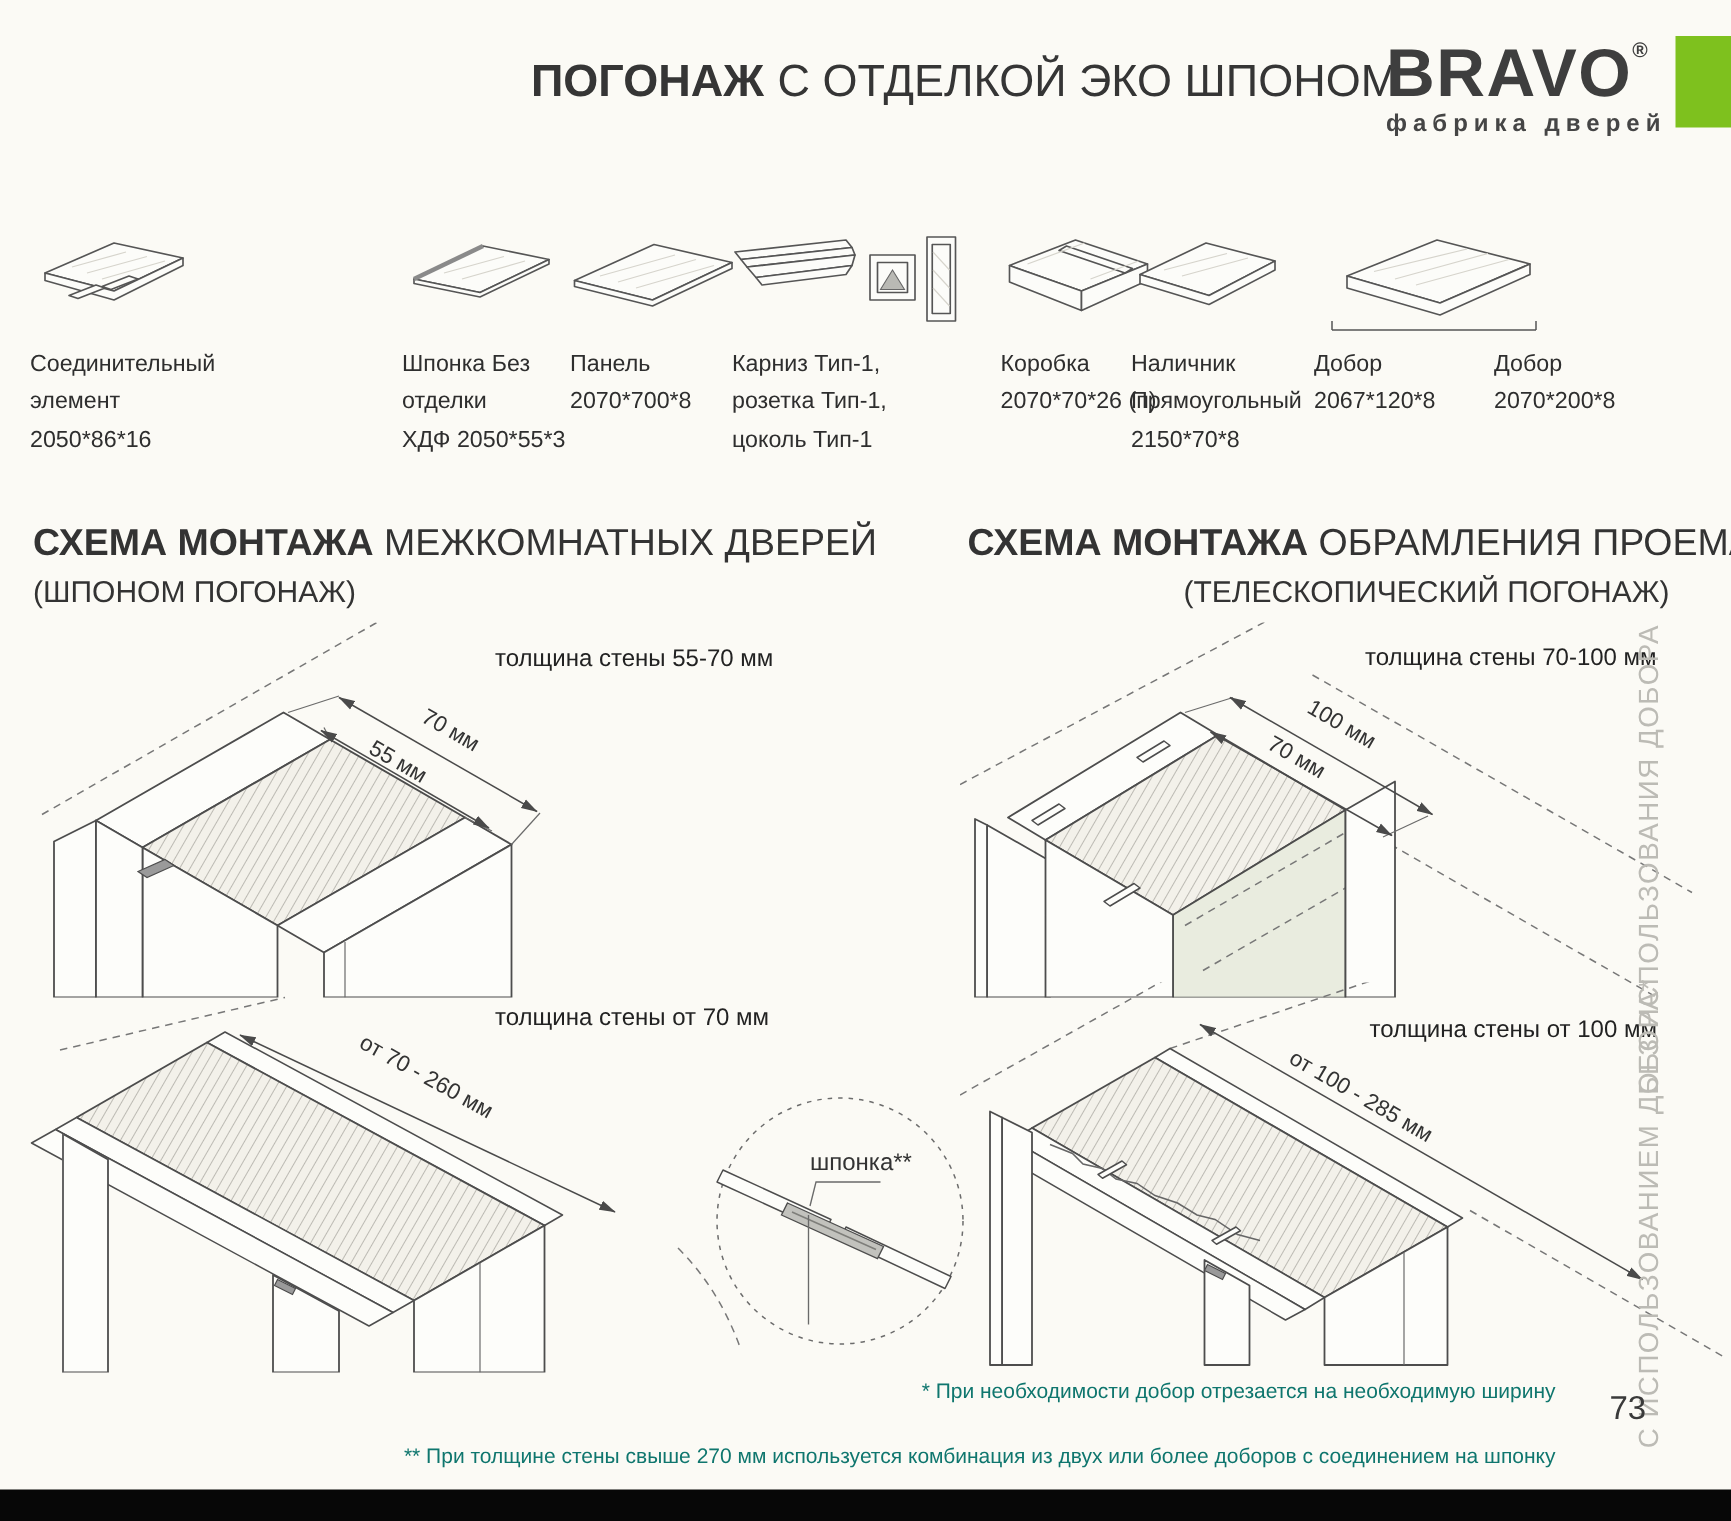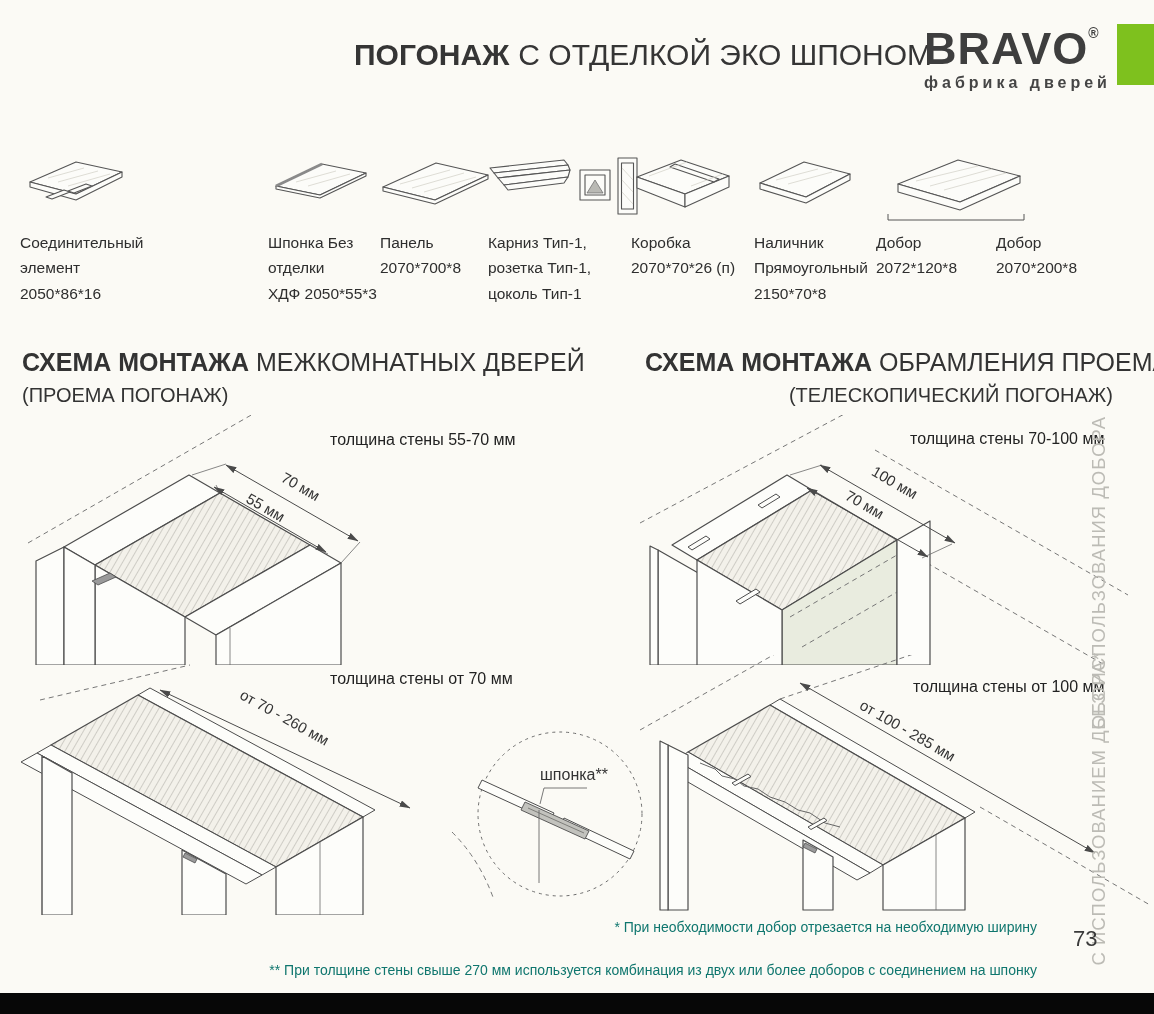--- a/index.html
+++ b/index.html
@@ -132,21 +132,21 @@
       <line class="ich" x1="136" y1="12" x2="147" y2="24"></line>
         <line class="ich" x1="136" y1="24" x2="147" y2="36"></line>
         <line class="ich" x1="136" y1="36" x2="147" y2="48"></line>
     </svg>
     <div class="p-label">
       <div style="width:156px;">Карниз Тип-1, розетка Тип-1, цоколь Тип-1</div>
       <div></div>
     </div>
   </div>
 
-  <div class="abs product" style="left:629px;width:120px;">
+  <div class="abs product" style="left:665px;width:120px;">
     <svg class="p-icon" width="106" height="62" viewBox="0 0 106 62">
       <polygon class="icl" points="8,21 52,4 100,20 56,38"></polygon>
       <polygon class="icl" points="8,21 56,38 56,51 8,32"></polygon>
       <polygon class="icl" points="56,38 100,20 100,31 56,51"></polygon>
       <polygon class="icl" points="46,8 90,23 85,26 41,11" fill="#e4e4e0"></polygon>
       <line class="ich" x1="20" y1="20" x2="58" y2="6"></line>
         <line class="ich" x1="62" y1="30" x2="94" y2="18"></line>
     </svg>
     <div class="p-label">
       <div style="width:118px;">Коробка</div>
@@ -173,32 +173,32 @@
       <path class="icl" d="M12,28 L12,36 L74,54 L134,27 L134,20 L74,46 Z"></path>
       <line class="ich" x1="30" y1="25" x2="92" y2="10"></line>
         <line class="ich" x1="44" y1="30" x2="106" y2="13"></line>
         <line class="ich" x1="58" y1="34" x2="120" y2="17"></line>
       <line x1="2" y1="64" x2="138" y2="64" stroke="#555" stroke-width="1"></line>
       <line x1="2" y1="64" x2="2" y2="58" stroke="#555" stroke-width="1"></line>
       <line x1="138" y1="64" x2="138" y2="58" stroke="#555" stroke-width="1"></line>
     </svg>
     <div class="p-label" style="left:4px;">
       <div>Добор</div>
-      <div>2072*120*8</div>
+      <div>2067*120*8</div>
     </div>
     <div class="p-label" style="left:124px;">
       <div>Добор</div>
       <div>2070*200*8</div>
     </div>
   </div>
 
   <div class="abs sec-title" style="left:22px;top:348px;">
     <span class="b">СХЕМА МОНТАЖА</span><span class="r">МЕЖКОМНАТНЫХ ДВЕРЕЙ</span>
   </div>
-  <div class="abs sec-sub" style="left:22px;top:384px;">(ПРОЕМА ПОГОНАЖ)</div>
+  <div class="abs sec-sub" style="left:22px;top:384px;">(ШПОНОМ ПОГОНАЖ)</div>
 
   <div class="abs sec-title" style="left:645px;top:348px;width:468px;text-align:right;">
     <span class="b">СХЕМА МОНТАЖА</span><span class="r">ОБРАМЛЕНИЯ ПРОЕМА</span>
   </div>
   <div class="abs sec-sub" style="left:645px;top:384px;width:468px;text-align:right;">(ТЕЛЕСКОПИЧЕСКИЙ ПОГОНАЖ)</div>
 
   <div class="abs wall-label" style="left:330px;top:431px;">толщина стены 55-70 мм</div>
   <div class="abs wall-label" style="left:330px;top:670px;">толщина стены от 70 мм</div>
   <div class="abs wall-label" style="left:910px;top:430px;">толщина стены 70-100 мм</div>
   <div class="abs wall-label" style="left:913px;top:678px;">толщина стены от 100 мм</div>

